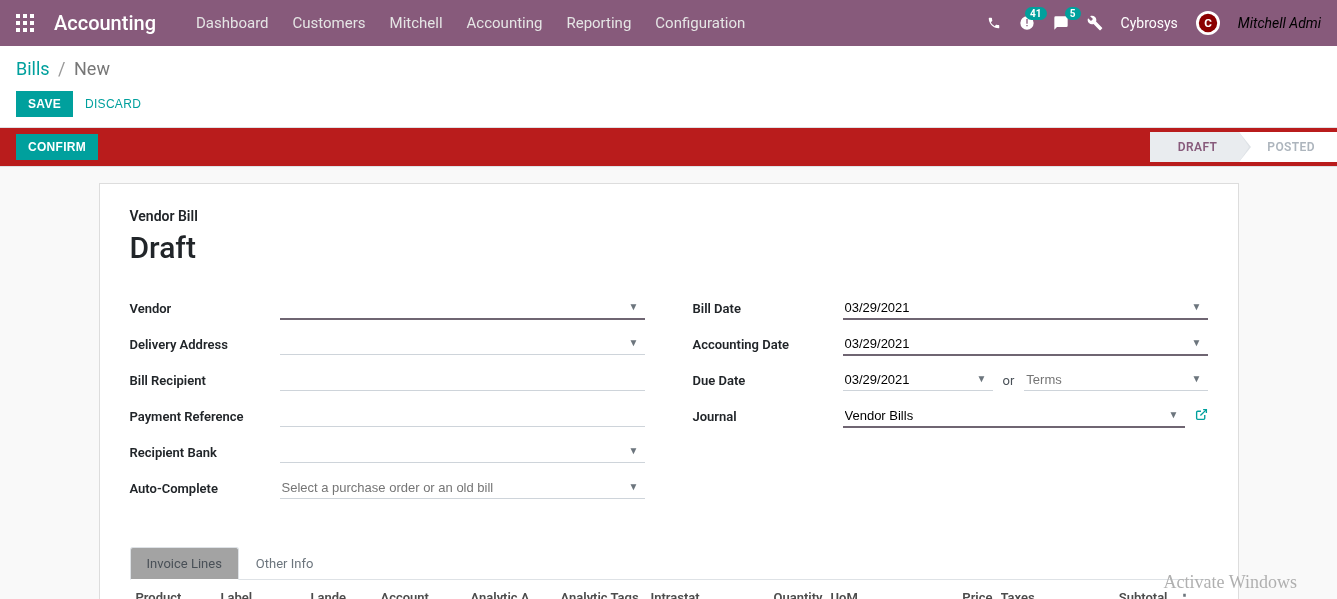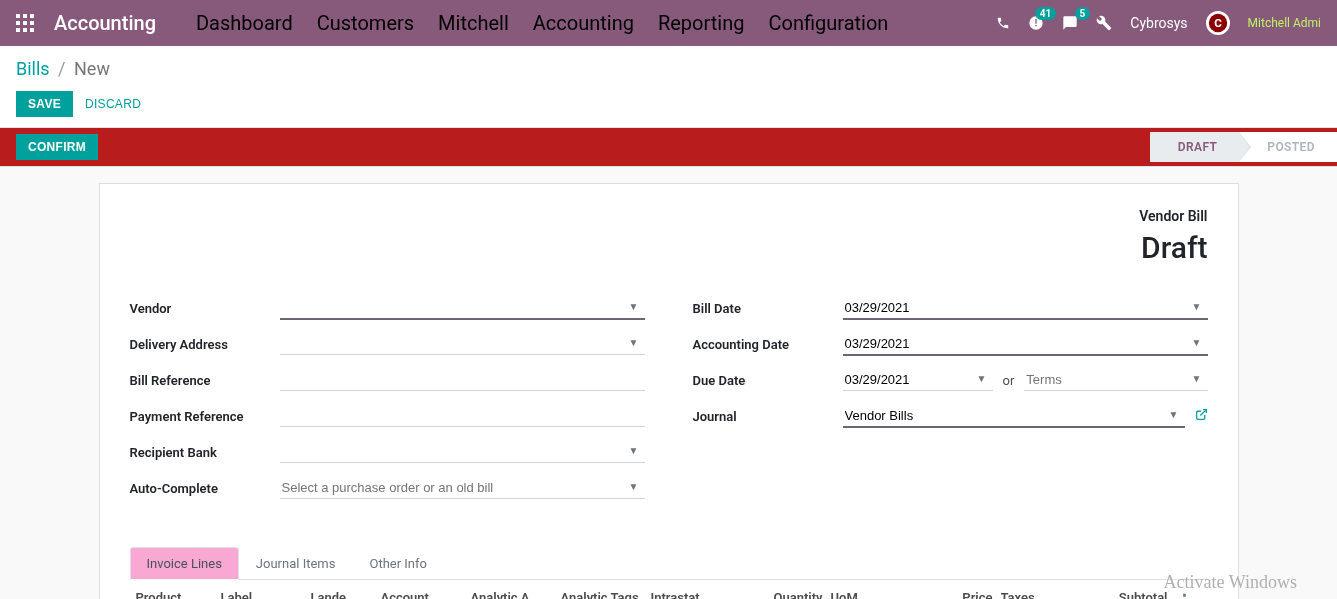--- a/index.html
+++ b/index.html
@@ -3,27 +3,27 @@
 <meta charset="utf-8">
 <style>
 * { box-sizing: border-box; margin: 0; padding: 0; }
 body { font-family: -apple-system, BlinkMacSystemFont, "Segoe UI", Roboto, sans-serif; font-size: 13px; color: #4c4c4c; background: #f9f9f9; overflow: hidden; width: 1337px; }
 
 .topnav { background: #875a7b; color: #fff; height: 46px; display: flex; align-items: center; padding: 0 16px; }
 .app-icon-grid { width: 18px; height: 18px; display: grid; grid-template-columns: repeat(3,4px); grid-template-rows: repeat(3,4px); gap: 3px; margin-right: 20px; cursor: pointer; }
 .app-icon-grid span { background: #fff; }
 .brand { font-size: 20px; font-weight: 500; color: #fff; margin-right: 40px; }
 .nav-menu { display: flex; gap: 24px; }
-.nav-menu a { color: #000000; text-decoration: none; font-size: 20px; }
+.nav-menu a { color: #e5e5e5; text-decoration: none; font-size: 15px; }
 .nav-right { margin-left: auto; display: flex; align-items: center; gap: 18px; }
 .nav-right .icon-btn { color: #fff; position: relative; cursor: pointer; display: flex; align-items: flex-start; }
 .badge { position: absolute; top: -8px; right: -12px; background: #00a09d; color: #fff; border-radius: 10px; font-size: 10px; padding: 1px 5px; font-weight: bold; }
 .company { color: #fff; font-size: 14px; }
 .avatar { width: 24px; height: 24px; border-radius: 50%; background: #fff; color: #875a7b; display: flex; align-items: center; justify-content: center; font-weight: bold; font-size: 12px; border: 2px solid #fff; }
-.username { color: #bef264; font-size: 12px; }
+.username { color: #000000; font-size: 14px; font-style: italic; }
 
 .controlbar { background: #fff; padding: 12px 16px 10px; }
 .breadcrumb { font-size: 18px; margin-bottom: 12px; }
 .breadcrumb a { color: #00a09d; text-decoration: none; }
 .breadcrumb .sep { color: #999; margin: 0 4px; }
 .breadcrumb .current { color: #777; }
 .btn-row { display: flex; gap: 12px; align-items: center; }
 .btn-primary { background: #00a09d; color: #fff; border: none; padding: 6px 12px; font-size: 12px; font-weight: 600; letter-spacing: 0.3px; cursor: pointer; text-transform: uppercase; }
 .btn-link { background: none; border: none; color: #00a09d; font-size: 12px; font-weight: 500; cursor: pointer; text-transform: uppercase; letter-spacing: 0.3px; }
 
@@ -32,42 +32,42 @@
 .status-arrows { margin-left: auto; display: flex; height: 30px; }
 .status-step { position: relative; padding: 0 22px 0 28px; display: flex; align-items: center; font-size: 12px; font-weight: 600; letter-spacing: 0.4px; color: #adb5bd; text-transform: uppercase; background: #fff; }
 .status-step.active { background: #e9ecef; color: #875a7b; }
 .status-step::after { content: ""; position: absolute; right: -10px; top: 0; width: 0; height: 0; border-top: 15px solid transparent; border-bottom: 15px solid transparent; border-left: 10px solid #fff; z-index: 2; }
 .status-step.active::after { border-left-color: #e9ecef; }
 .status-step::before { content: ""; position: absolute; right: -12px; top: 0; width: 0; height: 0; border-top: 15px solid transparent; border-bottom: 15px solid transparent; border-left: 12px solid #dee2e6; z-index: 1; }
 .status-step:last-child::after, .status-step:last-child::before { display: none; }
 
 .sheet-wrap { display: flex; justify-content: center; padding-top: 16px; }
 .sheet { background: #fff; border: 1px solid #ddd; width: 1140px; padding: 24px 30px; }
-.title-area { margin-bottom: 30px; text-align: right; }
+.title-area { margin-bottom: 30px; }
 .title-area .small { font-weight: 600; color: #212529; font-size: 14px; }
 .title-area h1 { font-size: 30px; font-weight: 500; color: #212529; margin-top: 6px; }
 
 .form-cols { display: flex; gap: 48px; }
 .form-col { flex: 1; }
 .field-row { display: flex; align-items: center; margin-bottom: 10px; min-height: 26px; }
 .field-label { width: 150px; font-weight: 600; color: #212529; font-size: 13px; }
 .field-input { flex: 1; position: relative; }
 .field-input input[type=text] { width: 100%; border: none; border-bottom: 1px solid #ced4da; padding: 3px 20px 3px 2px; font-size: 13px; background: transparent; outline: none; }
 .field-input.required input { border-bottom: 2px solid #6f6572; }
 .caret { position: absolute; right: 6px; top: 4px; font-size: 10px; color: #6c757d; cursor: pointer; }
 .or-sep { margin: 0 10px; font-size: 13px; color: #495057; }
 .due-row { display: flex; align-items: center; }
 .due-row .date-part { width: 150px; position: relative; }
 .due-row .terms-part { flex: 1; position: relative; }
 .due-row input { width: 100%; border: none; border-bottom: 1px solid #ced4da; padding: 3px 20px 3px 2px; font-size: 13px; background: transparent; outline: none; }
 .ext-link { color: #00a09d; margin-left: 10px; cursor: pointer; font-size: 13px; }
 
 .tabs { display: flex; border-bottom: 1px solid #dee2e6; margin-top: 36px; }
 .tab { padding: 8px 16px; border: 1px solid transparent; border-bottom: none; cursor: pointer; font-size: 13px; color: #6c757d; }
-.tab.active { border-color: #dee2e6; border-bottom: 1px solid #fff; margin-bottom: -1px; color: #495057; background: #f9a8d4; border-radius: 3px 3px 0 0; }
+.tab.active { border-color: #dee2e6; border-bottom: 1px solid #fff; margin-bottom: -1px; color: #495057; background: #a3a3a3; border-radius: 3px 3px 0 0; }
 
 .lines-table { width: 100%; margin-top: 2px; }
 .lines-header { display: flex; padding: 8px 6px; font-weight: 600; color: #4c4c4c; font-size: 13px; border-bottom: 1px solid #dee2e6; }
 .lines-header > div { padding-right: 8px; white-space: nowrap; overflow: hidden; text-overflow: ellipsis; }
 .kebab { margin-left: auto; font-size: 18px; color: #6c757d; cursor: pointer; }
 
 .watermark { position: fixed; right: 40px; bottom: 6px; color: #b0b0b0; font-size: 18px; text-align: left; font-family: "Segoe UI"; }
 </style>
 </head>
 <body>
@@ -165,21 +165,21 @@
           </div>
         </div>
         <div class="field-row">
           <div class="field-label">Delivery Address</div>
           <div class="field-input">
             <input type="text" style="">
             <span class="caret">▼</span>
           </div>
         </div>
         <div class="field-row">
-          <div class="field-label">Bill Reference</div>
+          <div class="field-label">Bill Recipient</div>
           <div class="field-input">
             <input type="text" style="">
           </div>
         </div>
         <div class="field-row">
           <div class="field-label">Payment Reference</div>
           <div class="field-input">
             <input type="text" style="">
           </div>
         </div>
@@ -240,21 +240,20 @@
                 <path d="M15 3h6v6"></path>
                 <path d="M10 14L21 3"></path>
               </svg>
           </span>
         </div>
       </div>
     </div>
 
     <div class="tabs">
       <div class="tab active">Invoice Lines</div>
-      <div class="tab">Journal Items</div>
       <div class="tab">Other Info</div>
     </div>
 
     <div class="lines-table">
       <div class="lines-header">
         <div style="width:85px">Product</div>
         <div style="width:90px">Label</div>
         <div style="width:70px">Lande…</div>
         <div style="width:90px">Account</div>
         <div style="width:90px">Analytic A…</div>

